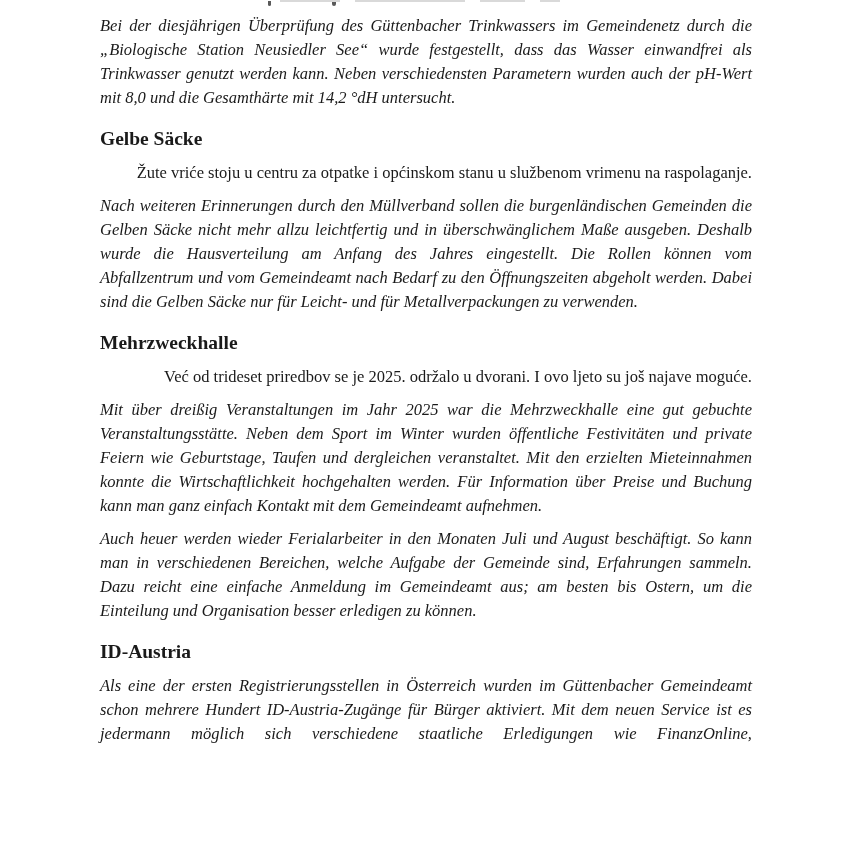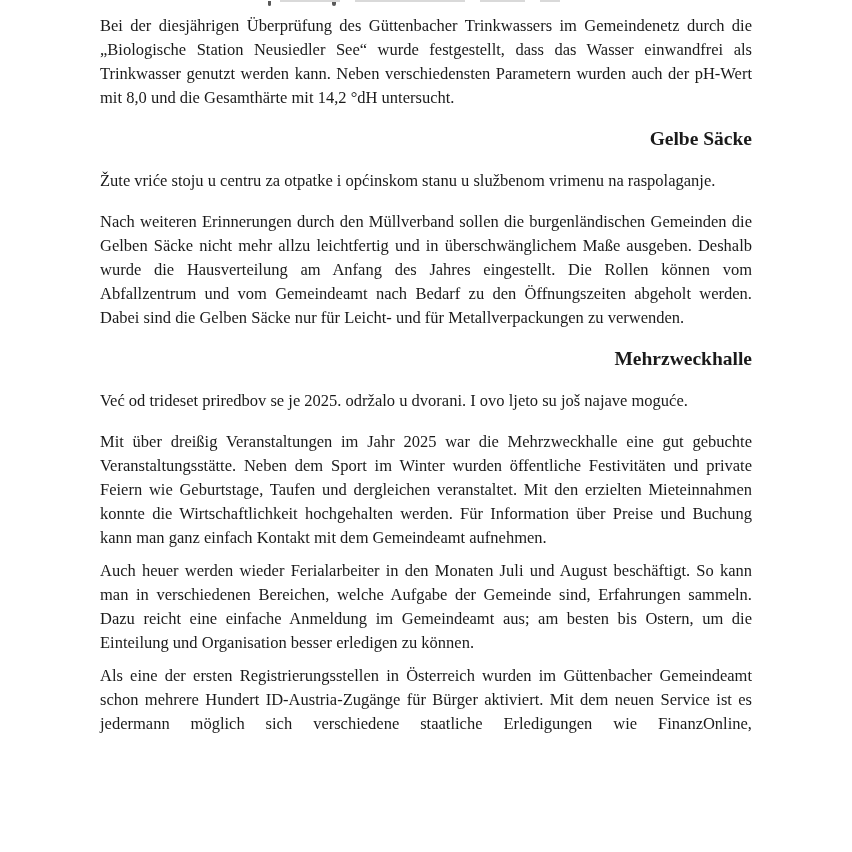--- a/index.html
+++ b/index.html
@@ -37,34 +37,35 @@
   }
   .clip-strip .smudge {
     position: absolute;
     top: 0;
     height: 2px;
     background: #d9d9d9;
   }
   p.body {
     margin: 9px 0;
     text-align: justify;
+    font-style: italic;
   }
   p.intro {
     margin-top: 8px;
   }
   p.lead {
-    margin: 17px 0;
-    text-align: left;
+    margin: 9px 0;
+    text-align: right;
   }
   h2.sect {
     margin: 16px 0 7px 0;
     font-size: 19.5px;
     line-height: 26px;
     font-weight: bold;
-    text-align: right;
+    text-align: left;
   }
   p.clipped-bottom {
     text-align: justify;
     text-align-last: justify;
     margin-bottom: 0;
   }
 </style>
 </head>
 <body>
 
@@ -85,16 +86,17 @@
     <h2 class="sect">Gelbe Säcke</h2>
     <p class="lead">Žute vriće stoju u centru za otpatke i općinskom stanu u službenom vrimenu na raspolaganje.</p>
     <p class="body">Nach weiteren Erinnerungen durch den Müllverband sollen die burgenländischen Gemeinden die Gelben Säcke nicht mehr allzu leichtfertig und in überschwänglichem Maße ausgeben. Deshalb wurde die Hausverteilung am Anfang des Jahres eingestellt. Die Rollen können vom Abfallzentrum und vom Gemeindeamt nach Bedarf zu den Öffnungszeiten abgeholt werden. Dabei sind die Gelben Säcke nur für Leicht- und für Metallverpackungen zu verwenden.</p>
 
     <h2 class="sect">Mehrzweckhalle</h2>
     <p class="lead">Već od trideset priredbov se je 2025. održalo u dvorani. I ovo ljeto su još najave moguće.</p>
     <p class="body">Mit über dreißig Veranstaltungen im Jahr 2025 war die Mehrzweckhalle eine gut gebuchte Veranstaltungsstätte. Neben dem Sport im Winter wurden öffentliche Festivitäten und private Feiern wie Geburtstage, Taufen und dergleichen veranstaltet. Mit den erzielten Mieteinnahmen konnte die Wirtschaftlichkeit hochgehalten werden. Für Information über Preise und Buchung kann man ganz einfach Kontakt mit dem Gemeindeamt aufnehmen.</p>
 
     <p class="body">Auch heuer werden wieder Ferialarbeiter in den Monaten Juli und August beschäftigt. So kann man in verschiedenen Bereichen, welche Aufgabe der Gemeinde sind, Erfahrungen sammeln. Dazu reicht eine einfache Anmeldung im Gemeindeamt aus; am besten bis Ostern, um die Einteilung und Organisation besser erledigen zu können.</p>
 
+    <h2 class="sect">ID-Austria</h2>
     <p class="body clipped-bottom">Als eine der ersten Registrierungsstellen in Österreich wurden im Güttenbacher Gemeindeamt schon mehrere Hundert ID-Austria-Zugänge für Bürger aktiviert. Mit dem neuen Service ist es jedermann möglich sich verschiedene staatliche Erledigungen wie FinanzOnline,</p>
 
   </div>
 </div>
 
 </body></html>

